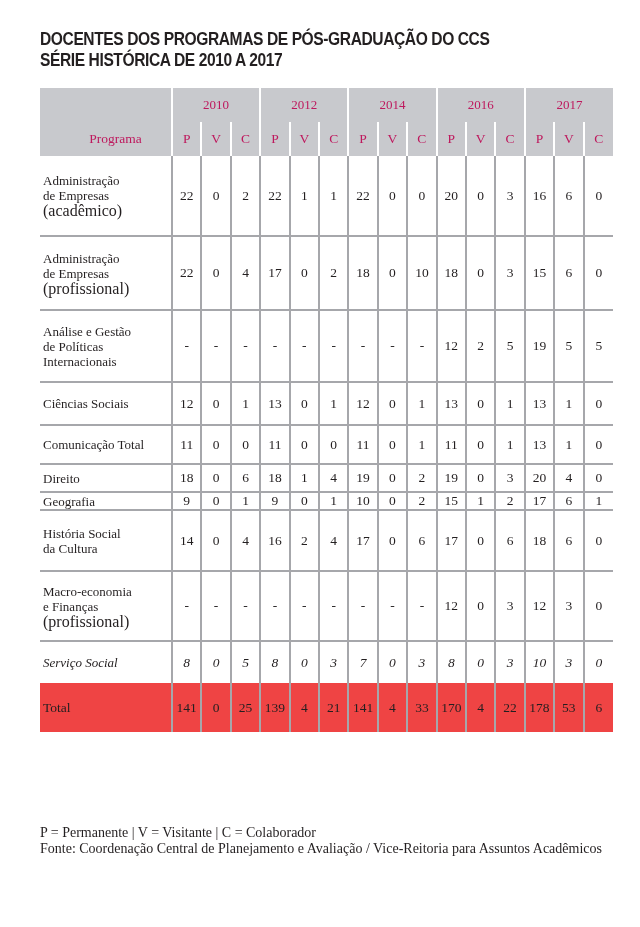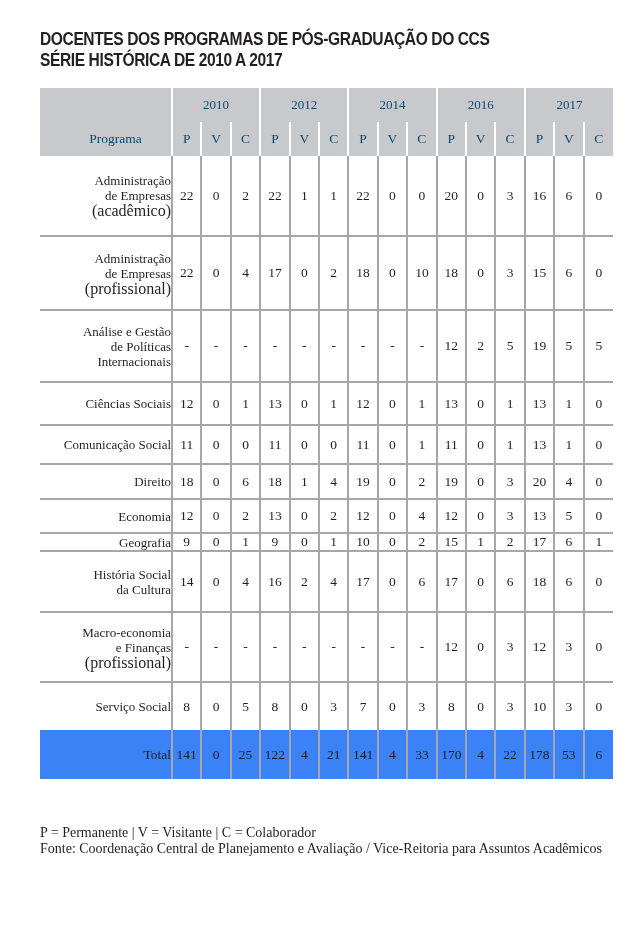--- a/index.html
+++ b/index.html
@@ -39,21 +39,21 @@
     border-collapse: collapse;
     table-layout: fixed;
     font-size: 13px;
   }
   table.docentes col.prog { width: 132px; }
   table.docentes col.num  { width: 29.4px; }
 
   thead th {
     background: #c8c9cd;
     font-weight: normal;
-    color: #0c4a6e;
+    color: #be185d;
     padding: 0;
     border: none;
   }
   thead tr.years th {
     height: 34px;
     vertical-align: middle;
     text-align: center;
     font-size: 13px;
   }
   thead tr.years th.year {
@@ -83,30 +83,30 @@
     border-left: 2px solid #a6a7ab;
     text-align: center;
     vertical-align: middle;
     padding: 0;
     font-size: 13.5px;
     color: #231f20;
   }
   tbody tr:first-child td { border-top: none; }
   tbody td.prog-cell {
     border-left: none;
-    text-align: right;
+    text-align: left;
     padding-left: 3px;
     line-height: 15px;
     font-size: 13px;
   }
   .prog-line { display: block; }
   .prog-note { display: block; font-size: 16px; line-height: 15px; }
 
   tr.total td {
-    background: #3b82f6;
+    background: #ef4444;
     border-top: none;
   }
   tr.total td.prog-cell { font-size: 13.5px; }
 
   .legend {
     position: absolute;
     left: 40px;
     top: 825px;
     font-size: 14px;
     line-height: 16px;
@@ -252,76 +252,56 @@
         <td>1</td>
         <td>13</td>
         <td>0</td>
         <td>1</td>
         <td>13</td>
         <td>1</td>
         <td>0</td>
       </tr>
       <tr style="height: 39px;">
         <td class="prog-cell">
-          <span class="prog-line">Comunicação Social</span>
+          <span class="prog-line">Comunicação Total</span>
         </td>
         <td>11</td>
         <td>0</td>
         <td>0</td>
         <td>11</td>
         <td>0</td>
         <td>0</td>
         <td>11</td>
         <td>0</td>
         <td>1</td>
         <td>11</td>
         <td>0</td>
         <td>1</td>
         <td>13</td>
         <td>1</td>
         <td>0</td>
       </tr>
-      <tr style="height: 35px;">
+      <tr style="height: 28px;">
         <td class="prog-cell">
           <span class="prog-line">Direito</span>
         </td>
         <td>18</td>
         <td>0</td>
         <td>6</td>
         <td>18</td>
         <td>1</td>
         <td>4</td>
         <td>19</td>
         <td>0</td>
         <td>2</td>
         <td>19</td>
         <td>0</td>
         <td>3</td>
         <td>20</td>
         <td>4</td>
-        <td>0</td>
-      </tr>
-      <tr style="height: 34px;">
-        <td class="prog-cell">
-          <span class="prog-line">Economia</span>
-        </td>
-        <td>12</td>
-        <td>0</td>
-        <td>2</td>
-        <td>13</td>
-        <td>0</td>
-        <td>2</td>
-        <td>12</td>
-        <td>0</td>
-        <td>4</td>
-        <td>12</td>
-        <td>0</td>
-        <td>3</td>
-        <td>13</td>
-        <td>5</td>
         <td>0</td>
       </tr>
       <tr style="height: 18px;">
         <td class="prog-cell">
           <span class="prog-line">Geografia</span>
         </td>
         <td>9</td>
         <td>0</td>
         <td>1</td>
         <td>9</td>
@@ -373,21 +353,21 @@
         <td>-</td>
         <td>-</td>
         <td>-</td>
         <td>12</td>
         <td>0</td>
         <td>3</td>
         <td>12</td>
         <td>3</td>
         <td>0</td>
       </tr>
-      <tr style="height: 48px;">
+      <tr style="height: 42px; font-style: italic;">
         <td class="prog-cell">
           <span class="prog-line">Serviço Social</span>
         </td>
         <td>8</td>
         <td>0</td>
         <td>5</td>
         <td>8</td>
         <td>0</td>
         <td>3</td>
         <td>7</td>
@@ -398,21 +378,21 @@
         <td>3</td>
         <td>10</td>
         <td>3</td>
         <td>0</td>
       </tr>
       <tr class="total" style="height: 49px;">
         <td class="prog-cell">Total</td>
         <td>141</td>
         <td>0</td>
         <td>25</td>
-        <td>122</td>
+        <td>139</td>
         <td>4</td>
         <td>21</td>
         <td>141</td>
         <td>4</td>
         <td>33</td>
         <td>170</td>
         <td>4</td>
         <td>22</td>
         <td>178</td>
         <td>53</td>

